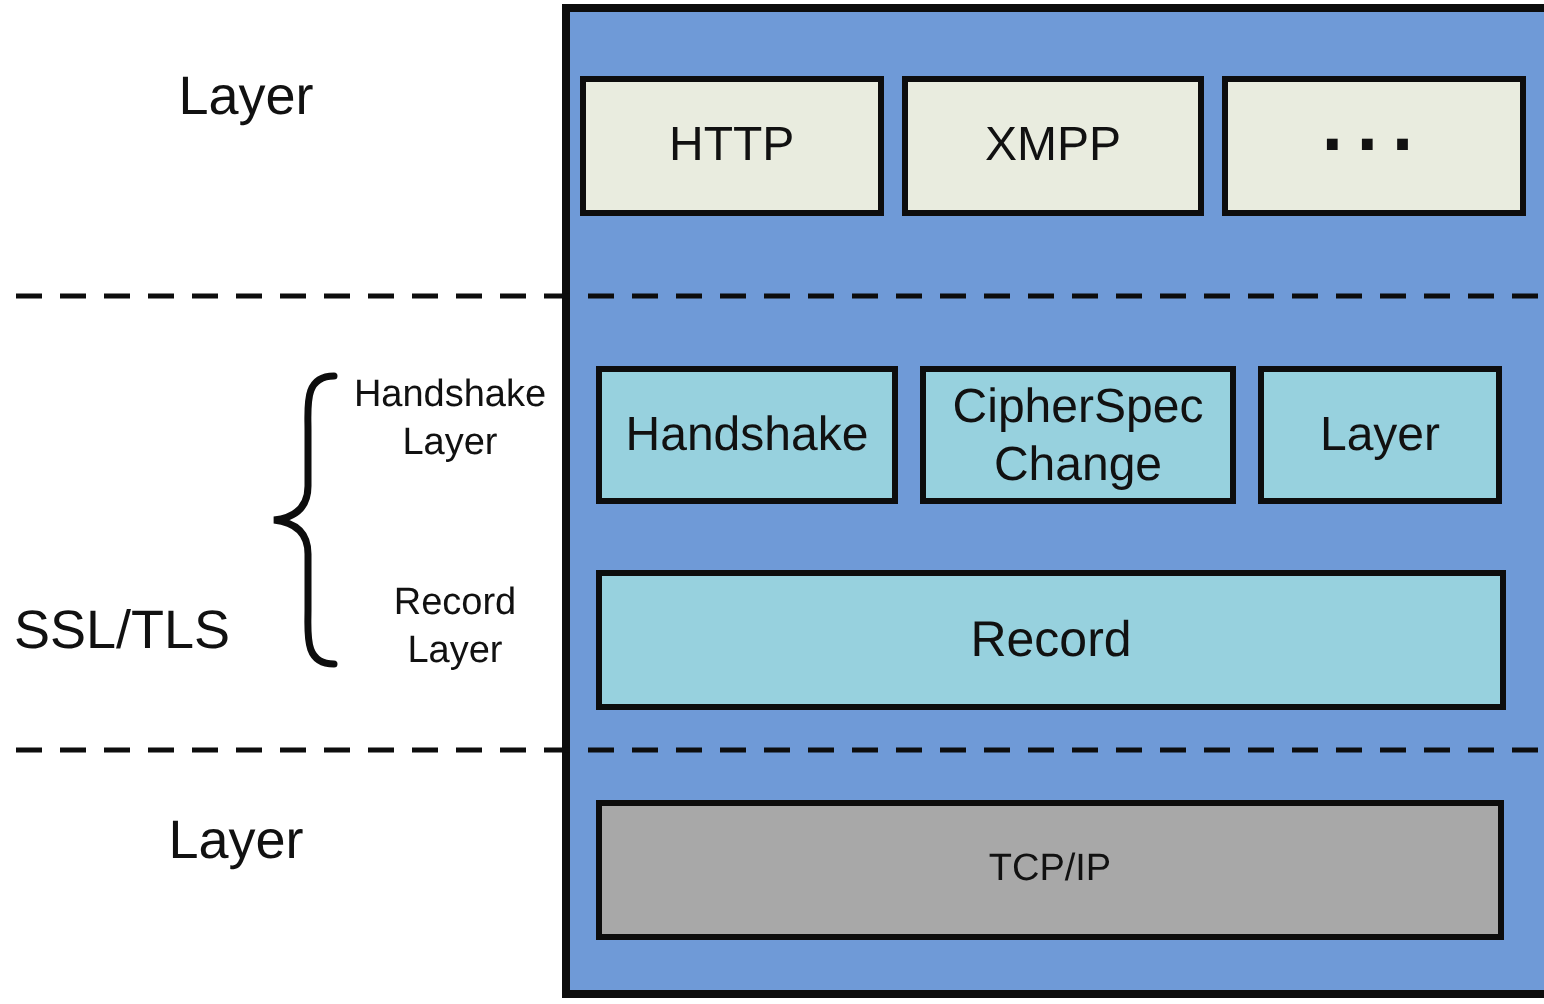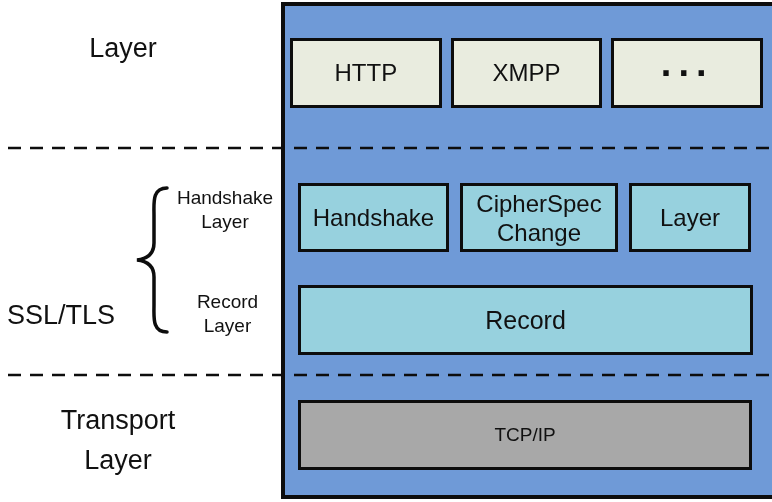--- a/index.html
+++ b/index.html
@@ -164,21 +164,20 @@
     <div>Handshake</div>
     <div>Layer</div>
   </div>
 
   <div class="sub-label label-record-sub">
     <div>Record</div>
     <div>Layer</div>
   </div>
 
   <div class="big-label label-transport">
-    <div>Transport</div>
     <div>Layer</div>
   </div>
 
   <div class="stack-panel">
 
     <div class="app-row">
       <div class="proto-box">HTTP</div>
       <div class="proto-box">XMPP</div>
       <div class="proto-box">
         <span class="dots">...</span>

